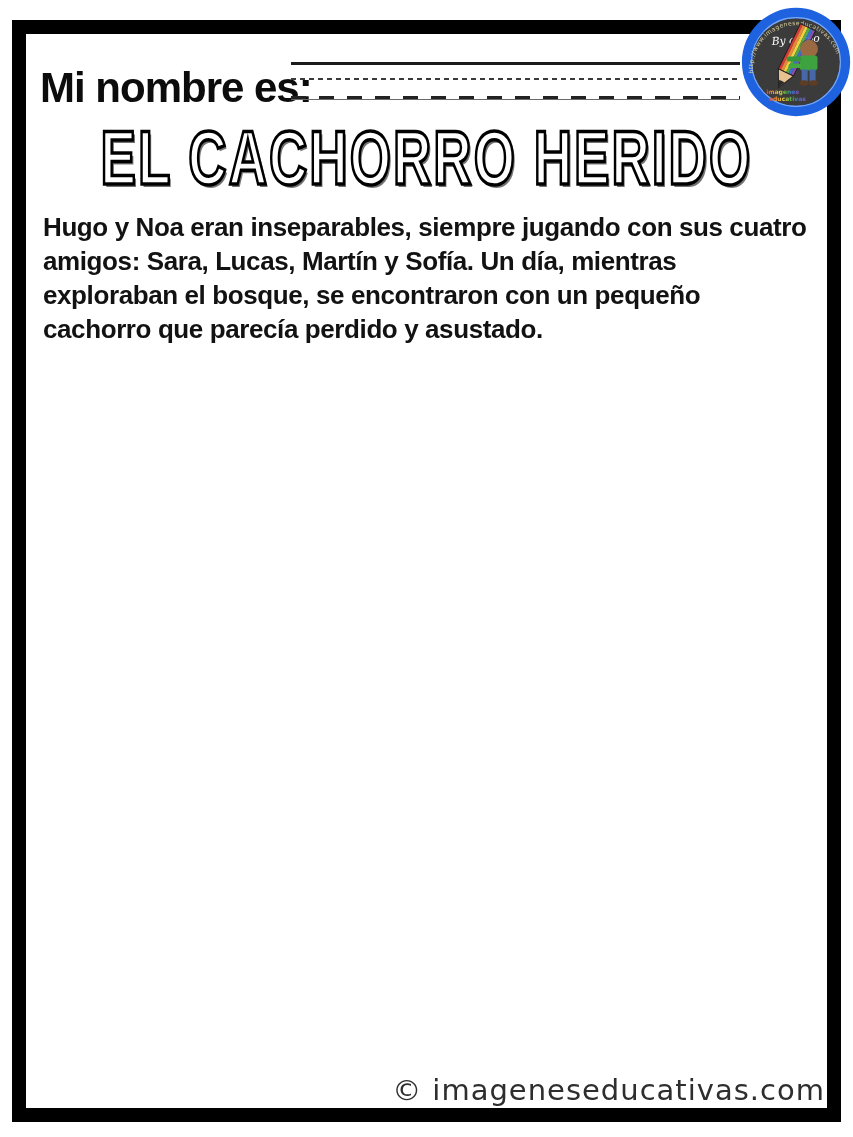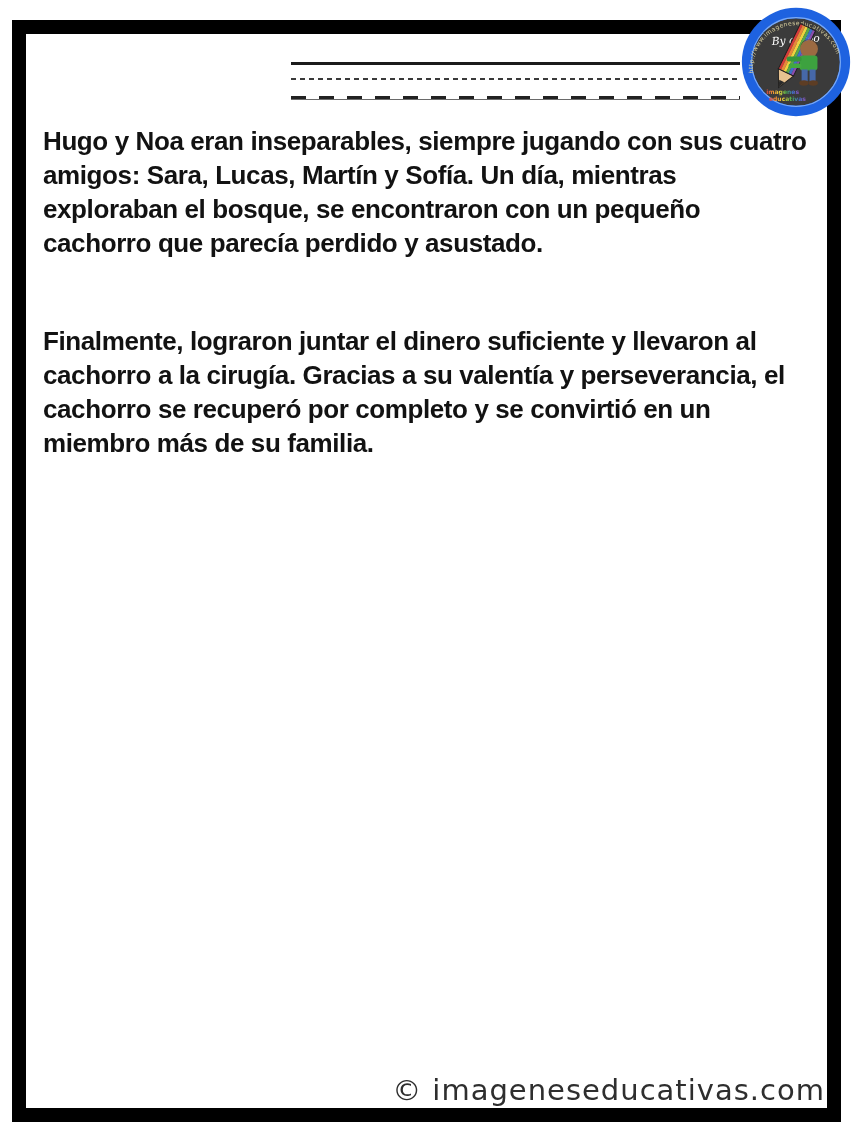--- a/index.html
+++ b/index.html
@@ -67,31 +67,34 @@
 </style>
 </head>
 <body>
 
 <div class="page">
 
   <div class="frame">
     <div class="content">
 
       <div class="header">
+        <span class="name-label">Mi nombre es:</span>
         <div class="name-lines">
           <div class="wline wline-top"></div>
           <div class="wline wline-mid"></div>
           <div class="wline wline-bot"></div>
         </div>
       </div>
 
+      <div class="title-wrap">
+        <span class="title-text">EL CACHORRO HERIDO</span>
+      </div>
 
       <div class="story">
         <p>Hugo y Noa eran inseparables, siempre jugando con sus cuatro amigos: Sara, Lucas, Martín y Sofía. Un día, mientras exploraban el bosque, se encontraron con un pequeño cachorro que parecía perdido y asustado.</p>
-        <p class="gap-small">Finalmente, lograron juntar el dinero suficiente y llevaron al cachorro a la cirugía. Gracias a su valentía y perseverancia, el cachorro se recuperó por completo y se convirtió en un miembro más de su familia.</p>
       </div>
 
       <div class="watermark">© imageneseducativas.com</div>
 
     </div>
   </div>
 
   <div class="logo">
     <svg viewBox="0 0 120 120" xmlns="http://www.w3.org/2000/svg">
       <defs>

